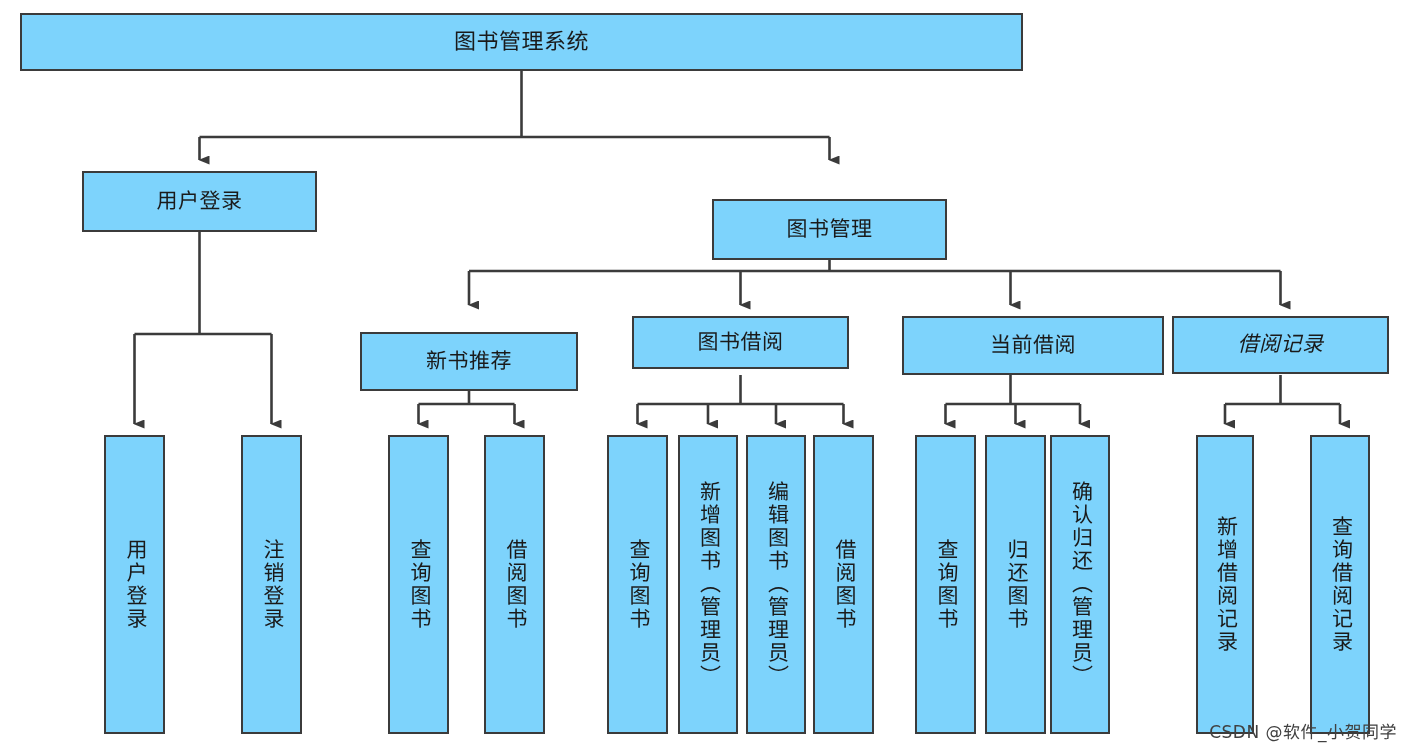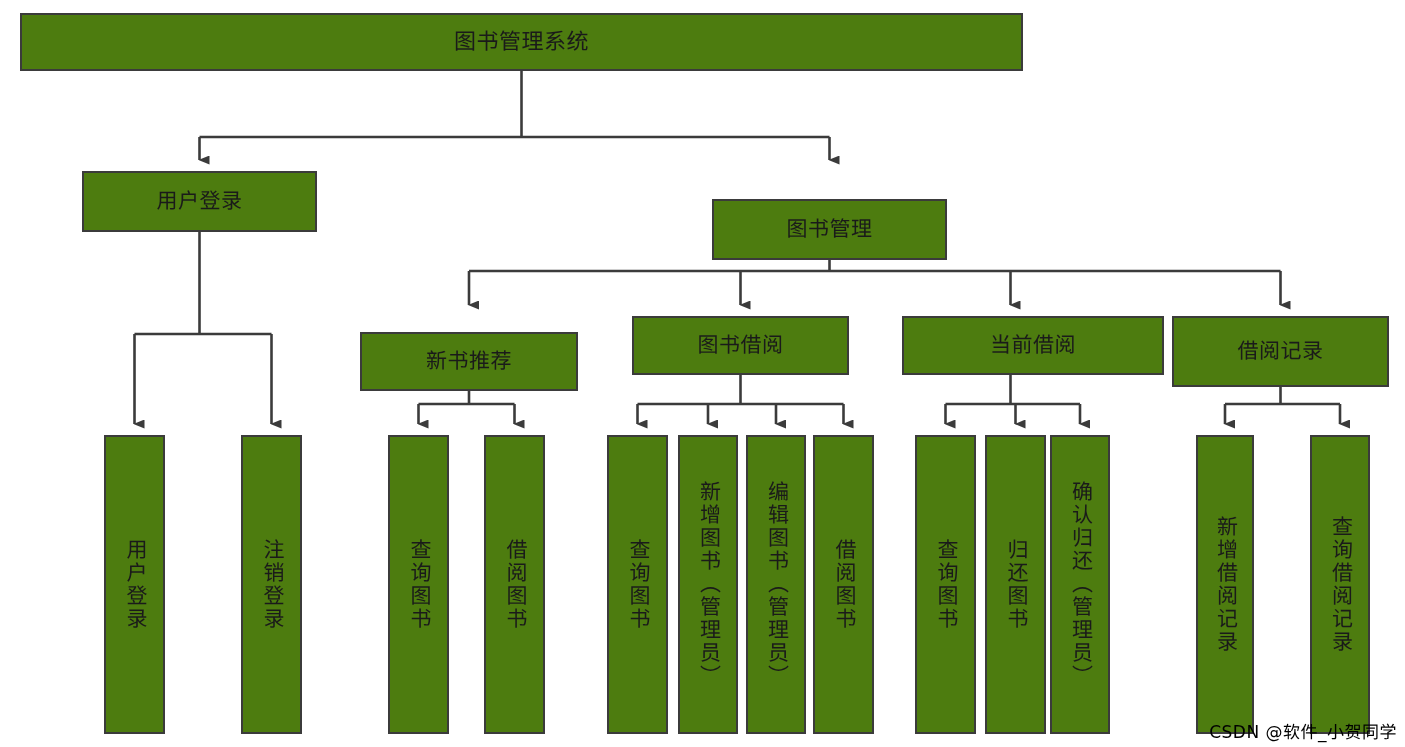--- a/index.html
+++ b/index.html
@@ -22,21 +22,21 @@
     position: absolute;
     left: 0;
     top: 0;
     width: 1405px;
     height: 747px;
     pointer-events: none;
   }
   .node {
     position: absolute;
     box-sizing: border-box;
-    background: #4d7c0f;
+    background: #7dd3fc;
     border: 2px solid #3b3b3b;
     display: flex;
     align-items: center;
     justify-content: center;
     color: #1a1a1a;
     z-index: 2;
   }
   .node .node-label {
     display: block;
     text-align: center;
@@ -63,21 +63,21 @@
     font-size: 21px;
     line-height: 1.0;
     letter-spacing: 2px;
     white-space: nowrap;
   }
   #watermark {
     position: absolute;
     right: 8px;
     bottom: 4px;
     font-size: 17px;
-    color: #000000;
+    color: #404040;
     letter-spacing: 0.5px;
     z-index: 5;
     user-select: none;
     white-space: nowrap;
   }
 </style>
 </head>
 <body>
 
 <div id="diagram-root">
@@ -131,27 +131,27 @@
       </div>
       <div class="node horiz" style="left: 82px; top: 171px; width: 235px; height: 61px;">
         <span class="node-label">用户登录</span>
       </div>
       <div class="node horiz" style="left: 712px; top: 171px; width: 235px; height: 61px; margin-top: 28px;">
         <span class="node-label">图书管理</span>
       </div>
       <div class="node horiz" style="left: 360px; top: 332px; width: 218px; height: 59px;">
         <span class="node-label">新书推荐</span>
       </div>
-      <div class="node horiz" style="left: 632px; top: 316px; width: 217px; height: 59px;">
+      <div class="node horiz" style="left: 632px; top: 316px; width: 217px; height: 53px;">
         <span class="node-label">图书借阅</span>
       </div>
       <div class="node horiz" style="left: 902px; top: 316px; width: 262px; height: 59px;">
         <span class="node-label">当前借阅</span>
       </div>
-      <div class="node horiz" style="left: 1172px; top: 316px; width: 217px; height: 71px;">
+      <div class="node horiz" style="left: 1172px; top: 316px; width: 217px; height: 58px; font-style: italic;">
         <span class="node-label">借阅记录</span>
       </div>
       <div class="node vert" style="left: 104px; top: 435px; width: 61px; height: 299px;">
         <span class="node-label">用户登录</span>
       </div>
       <div class="node vert" style="left: 241px; top: 435px; width: 61px; height: 299px;">
         <span class="node-label">注销登录</span>
       </div>
       <div class="node vert" style="left: 388px; top: 435px; width: 61px; height: 299px;">
         <span class="node-label">查询图书</span>

